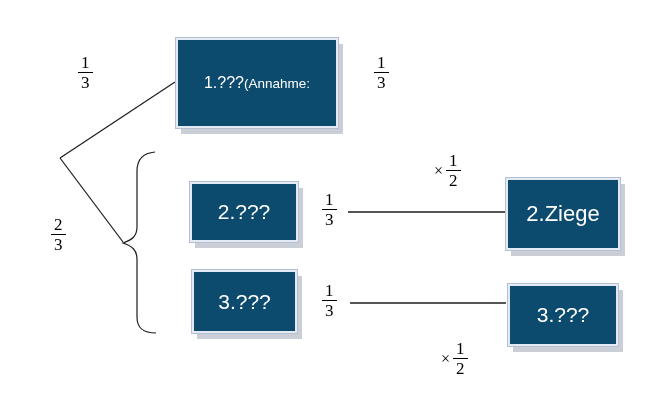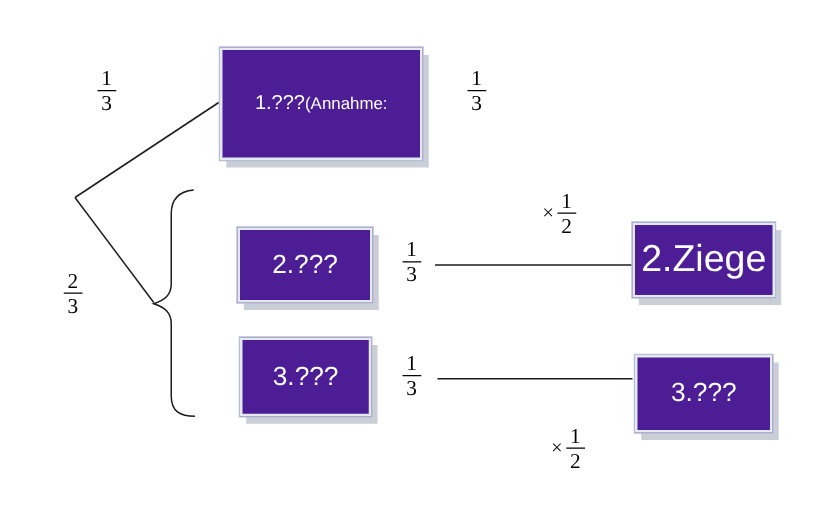--- a/index.html
+++ b/index.html
@@ -8,36 +8,36 @@
     position:relative;
     width:671px; height:412px;
     background:#ffffff;
     overflow:hidden;
   }
   #connectors { position:absolute; left:0; top:0; }
 
   .box {
     position:absolute;
     box-sizing:border-box;
-    background:#4c1d95;
+    background:#0c4a6e;
     border:2px solid #e4eaf4;
     box-shadow:0 0 0 1px #b6c0d2, 5px 6px 0 #caced6;
     color:#ffffff;
     display:flex;
     align-items:center;
     justify-content:center;
     text-align:left;
   }
   #box-assumption { left:176px; top:38px; width:162px; height:90px;
     flex-direction:column; justify-content:space-evenly; padding:4px 2px; }
   #box-assumption .big   { font-size:16px; }
   #box-assumption .small { font-size:13.5px; }
   #box-door2-left  { left:190px; top:182px; width:108px; height:60px; font-size:21px; }
   #box-door3-left  { left:192px; top:270px; width:105px; height:63px; font-size:21px; }
-  #box-door2-right { left:506px; top:178px; width:114px; height:60px; font-size:30px; }
+  #box-door2-right { left:506px; top:178px; width:114px; height:72px; font-size:22px; }
   #box-door3-right { left:508px; top:284px; width:110px; height:62px; font-size:21px; }
 
   .fraction {
     text-align:center;
     font-family:"Liberation Serif",serif;
     font-size:17px;
     line-height:1.12;
     color:#000000;
   }
   .fraction .num { display:block; padding:0 3px; }

